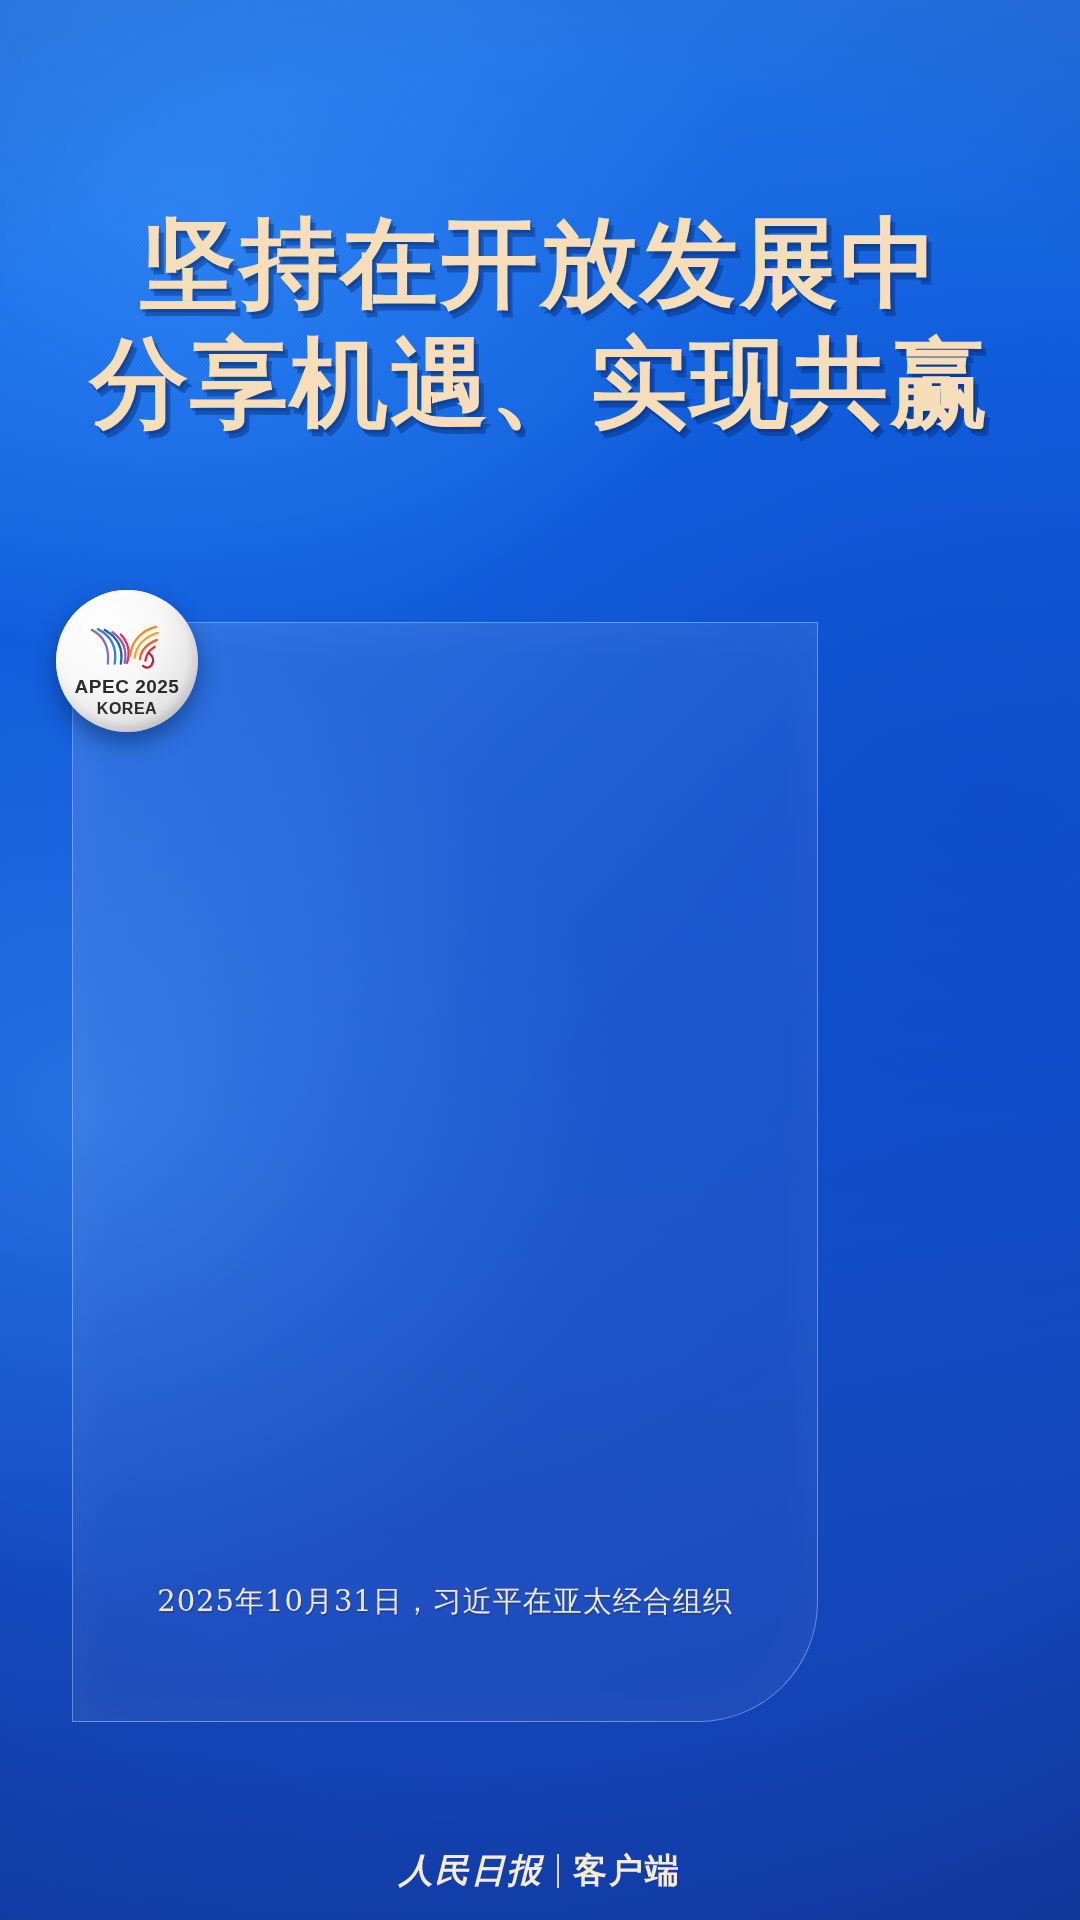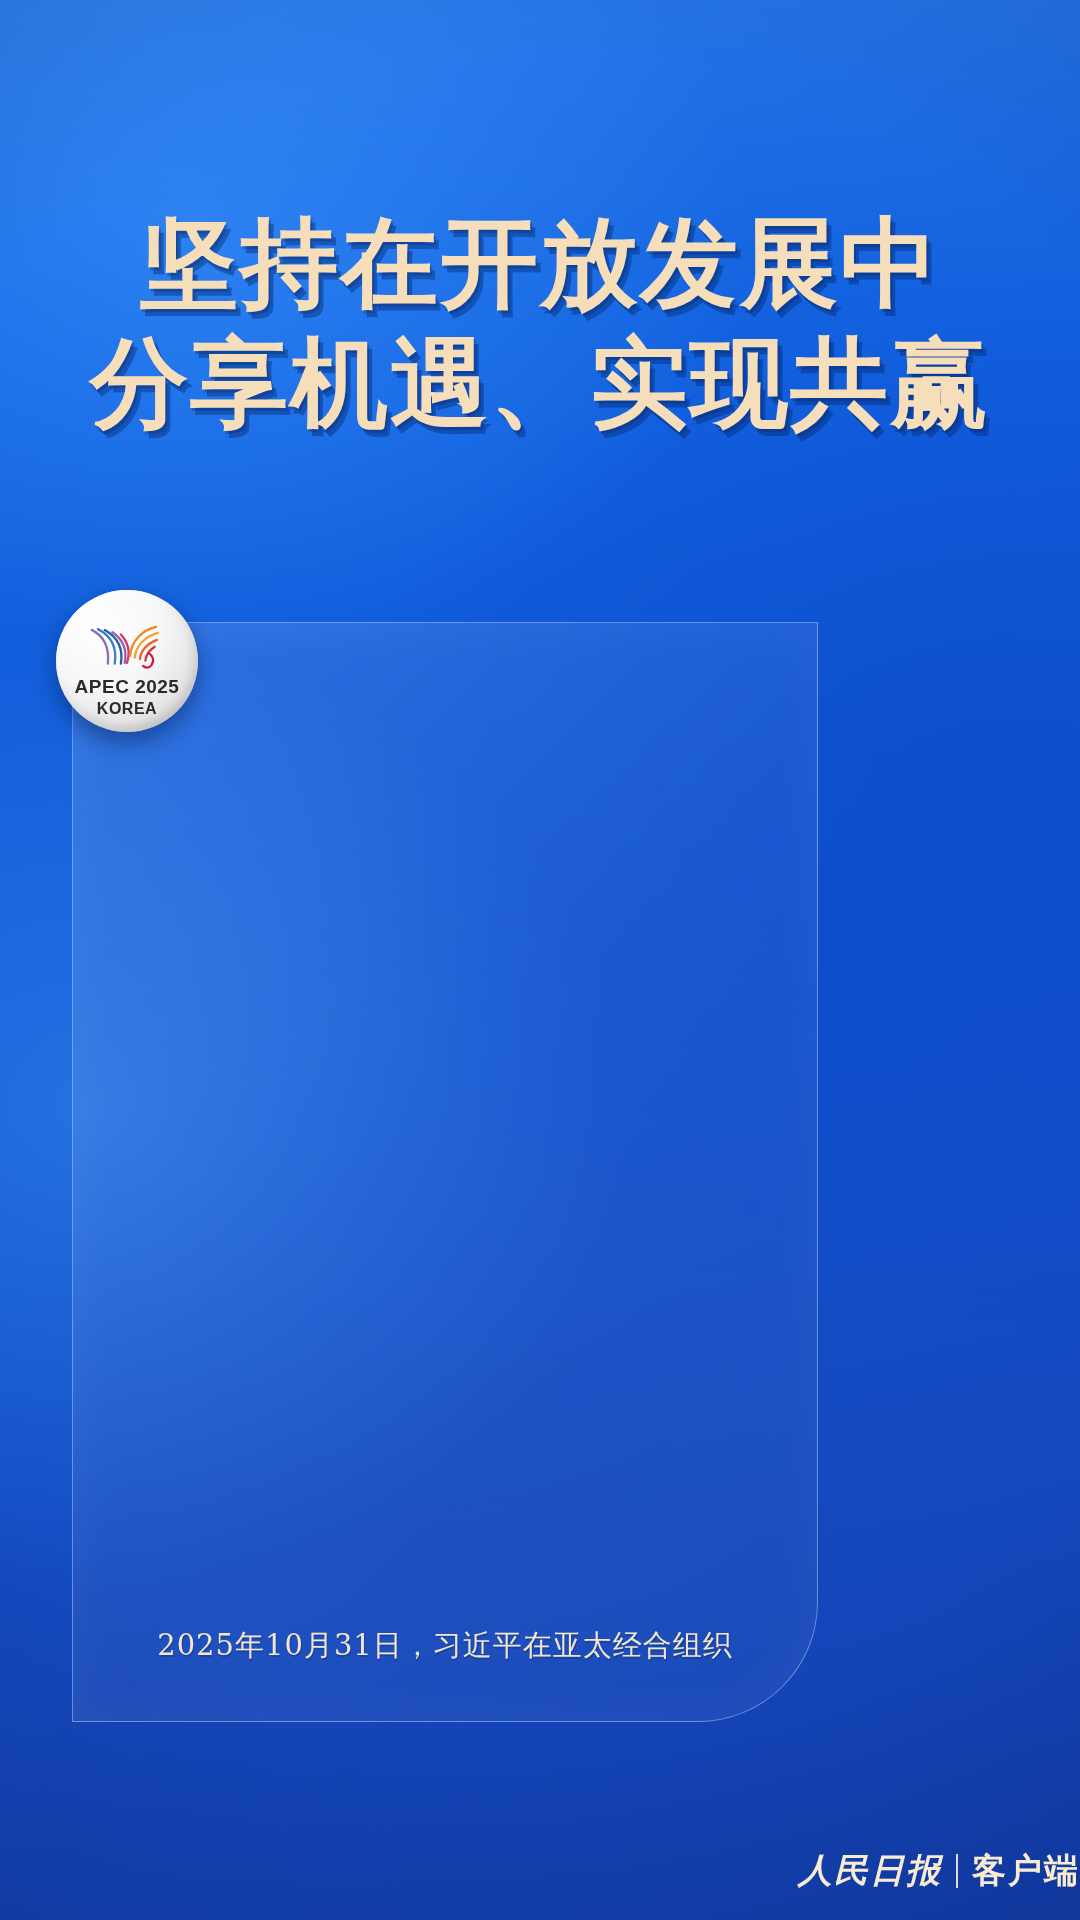--- a/index.html
+++ b/index.html
@@ -124,40 +124,40 @@
     color:#f4e7d0;
     text-indent:110px;
     text-align:justify;
     text-align-last:left;
     text-shadow:3px 4px 0 rgba(6,40,110,.34);
   }
 
   
   #attribution {
     position:absolute;
-    left:72px; top:1623px;
+    left:72px; top:1579px;
     width:746px;
     z-index:7;
     text-align:center;
     font-family:"DejaVu Serif", serif;
     font-size:29px;
     line-height:44px;
     letter-spacing:1px;
     color:#f3e6c9;
     text-shadow:1px 2px 0 rgba(6,40,110,.30);
   }
 
   
   #footer {
     position:absolute;
     left:0; right:0; top:1848px;
     z-index:8;
     display:flex;
     align-items:center;
-    justify-content:flex-end;
+    justify-content:center;
     gap:14px;
   }
   #footer-brand {
     font-family:"DejaVu Serif", serif;
     font-weight:700;
     font-size:34px;
     letter-spacing:2px;
     color:#f7ecd3;
     font-style:italic;
   }

